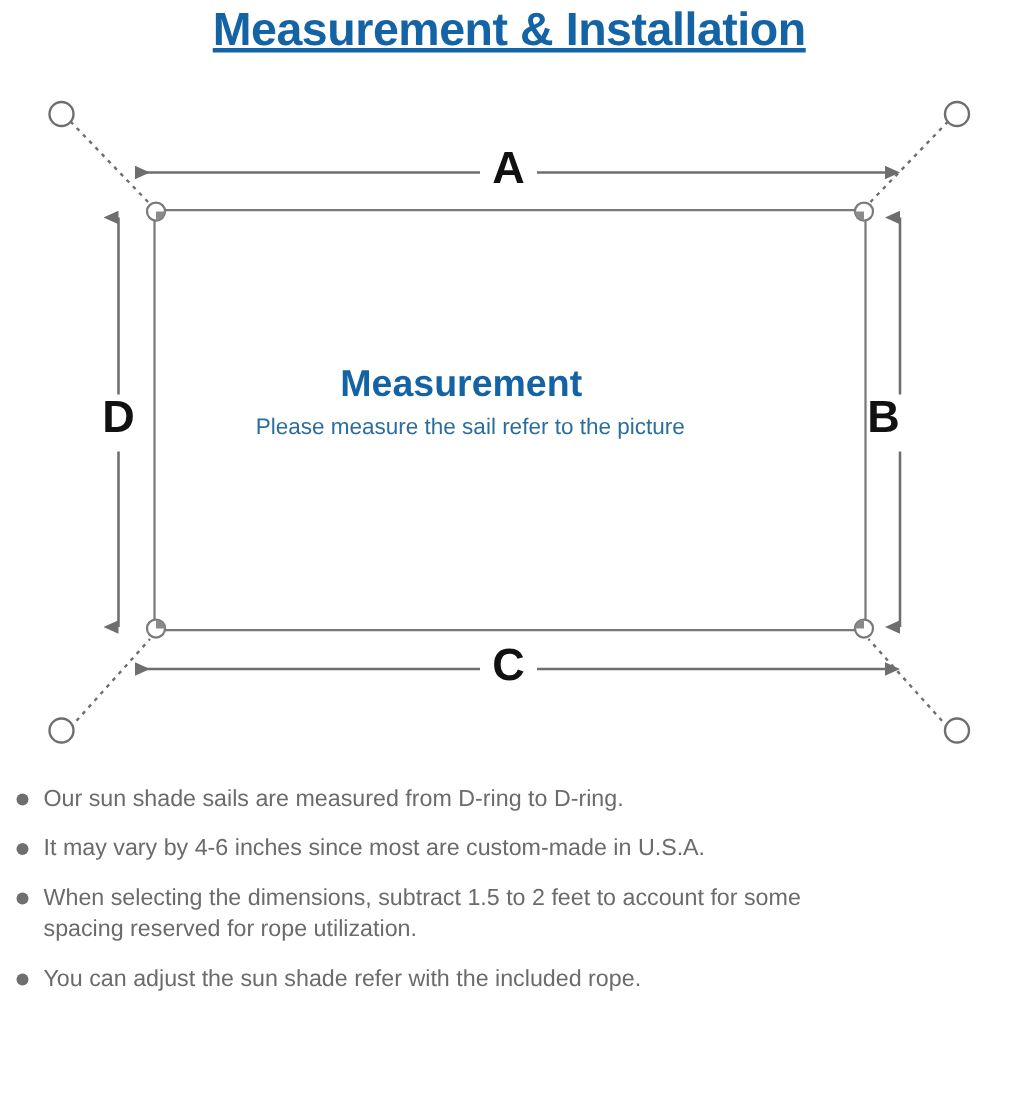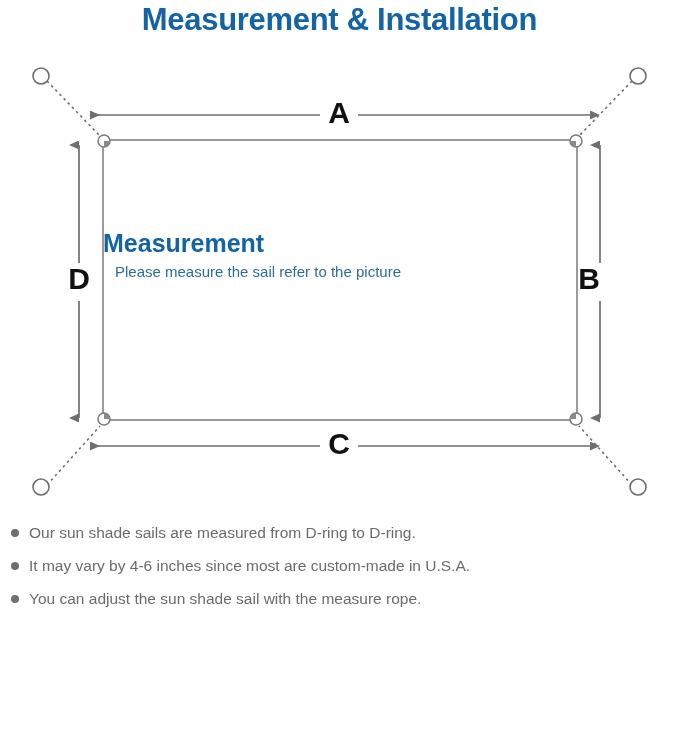--- a/index.html
+++ b/index.html
@@ -20,41 +20,42 @@
     position: absolute;
     left: 0;
     top: 0;
     width: 679px;
     text-align: center;
     font-size: 31px;
     font-weight: bold;
     color: #1464a5;
     letter-spacing: -0.3px;
     line-height: 40px;
+    text-decoration: underline;
   }
 
   
   #diagram {
     position: absolute;
     left: 0;
     top: 48px;
     width: 679px;
     height: 470px;
   }
   #diagram svg {
     display: block;
   }
 
   
   #sail-caption {
     position: absolute;
     left: 103px;
-    top: 226px;
+    top: 239px;
     width: 409px;
-    text-align: left;
+    text-align: center;
     pointer-events: none;
   }
   #sail-caption .cap-title {
     font-size: 25px;
     font-weight: bold;
     color: #1464a5;
     line-height: 34px;
   }
   #sail-caption .cap-sub {
     font-size: 15px;
@@ -186,15 +187,19 @@
   <div class="note-item">
     <span class="bullet"></span>
     <span>Our sun shade sails are measured from D-ring to D-ring.</span>
   </div>
   <div class="note-item">
     <span class="bullet"></span>
     <span>It may vary by 4-6 inches since most are custom-made in U.S.A.</span>
   </div>
   <div class="note-item">
     <span class="bullet"></span>
-    <span>You can adjust the sun shade sail with the measure rope.</span>
+    <span>When selecting the dimensions, subtract 1.5 to 2 feet to account for some spacing reserved for rope utilization.</span>
+  </div>
+  <div class="note-item">
+    <span class="bullet"></span>
+    <span>You can adjust the sun shade refer with the included rope.</span>
   </div>
 </div>
 
 </body></html>

